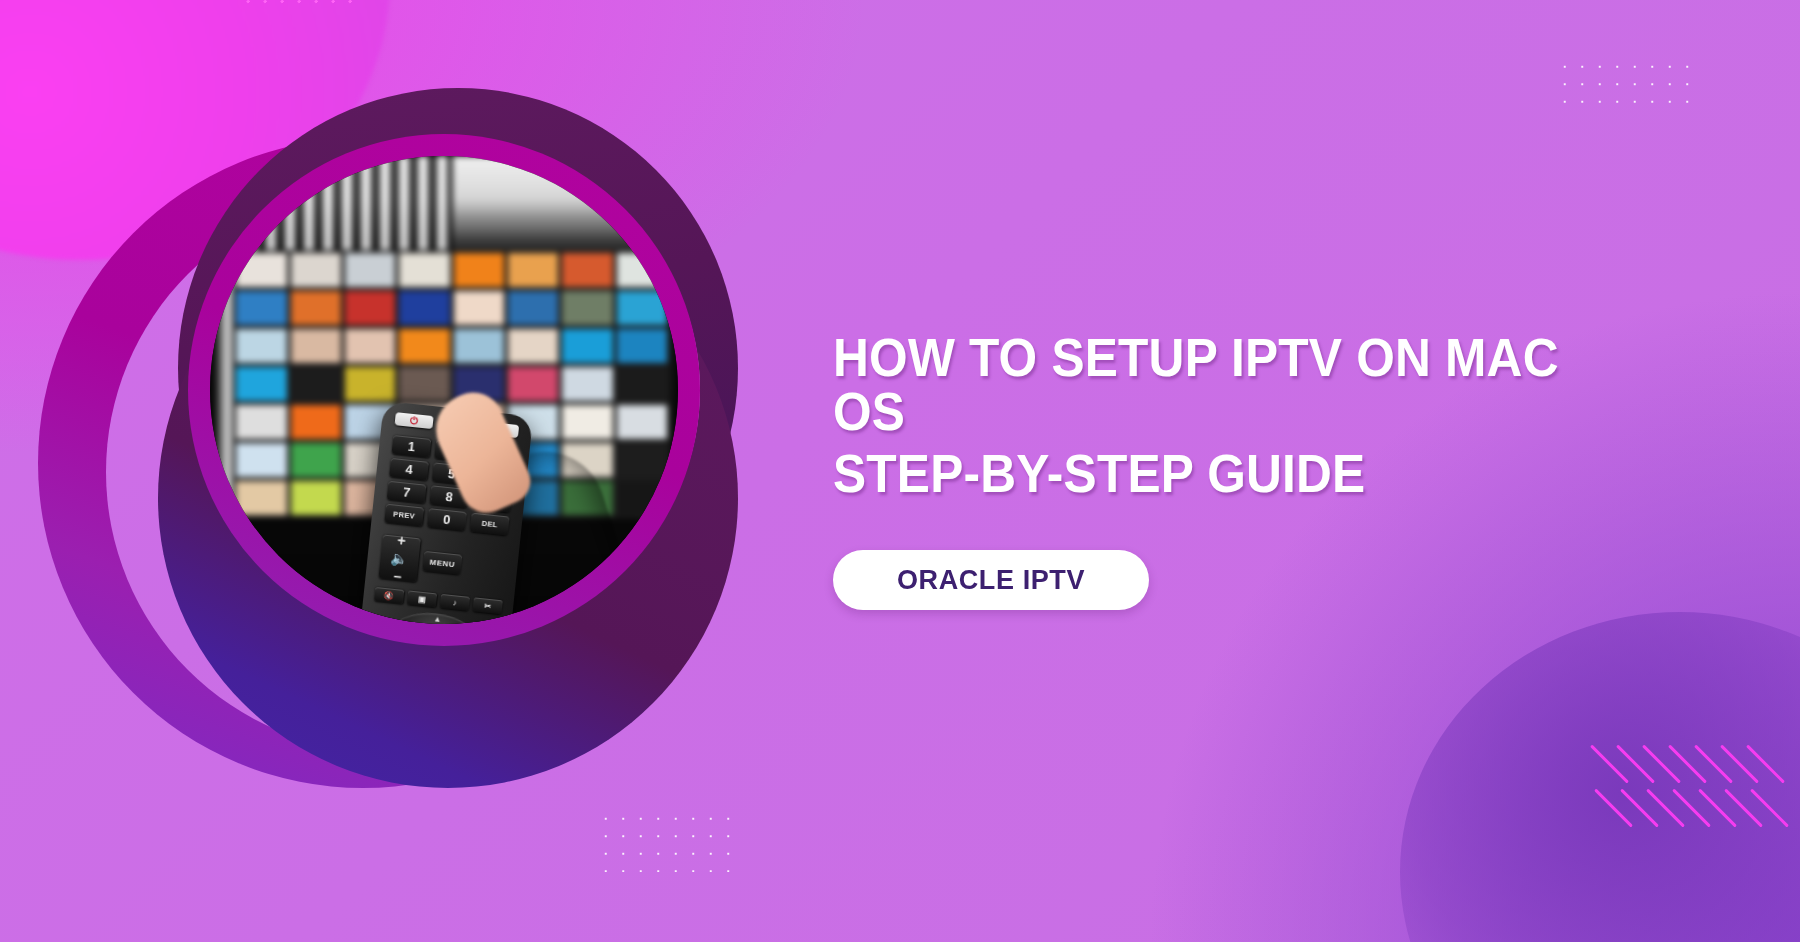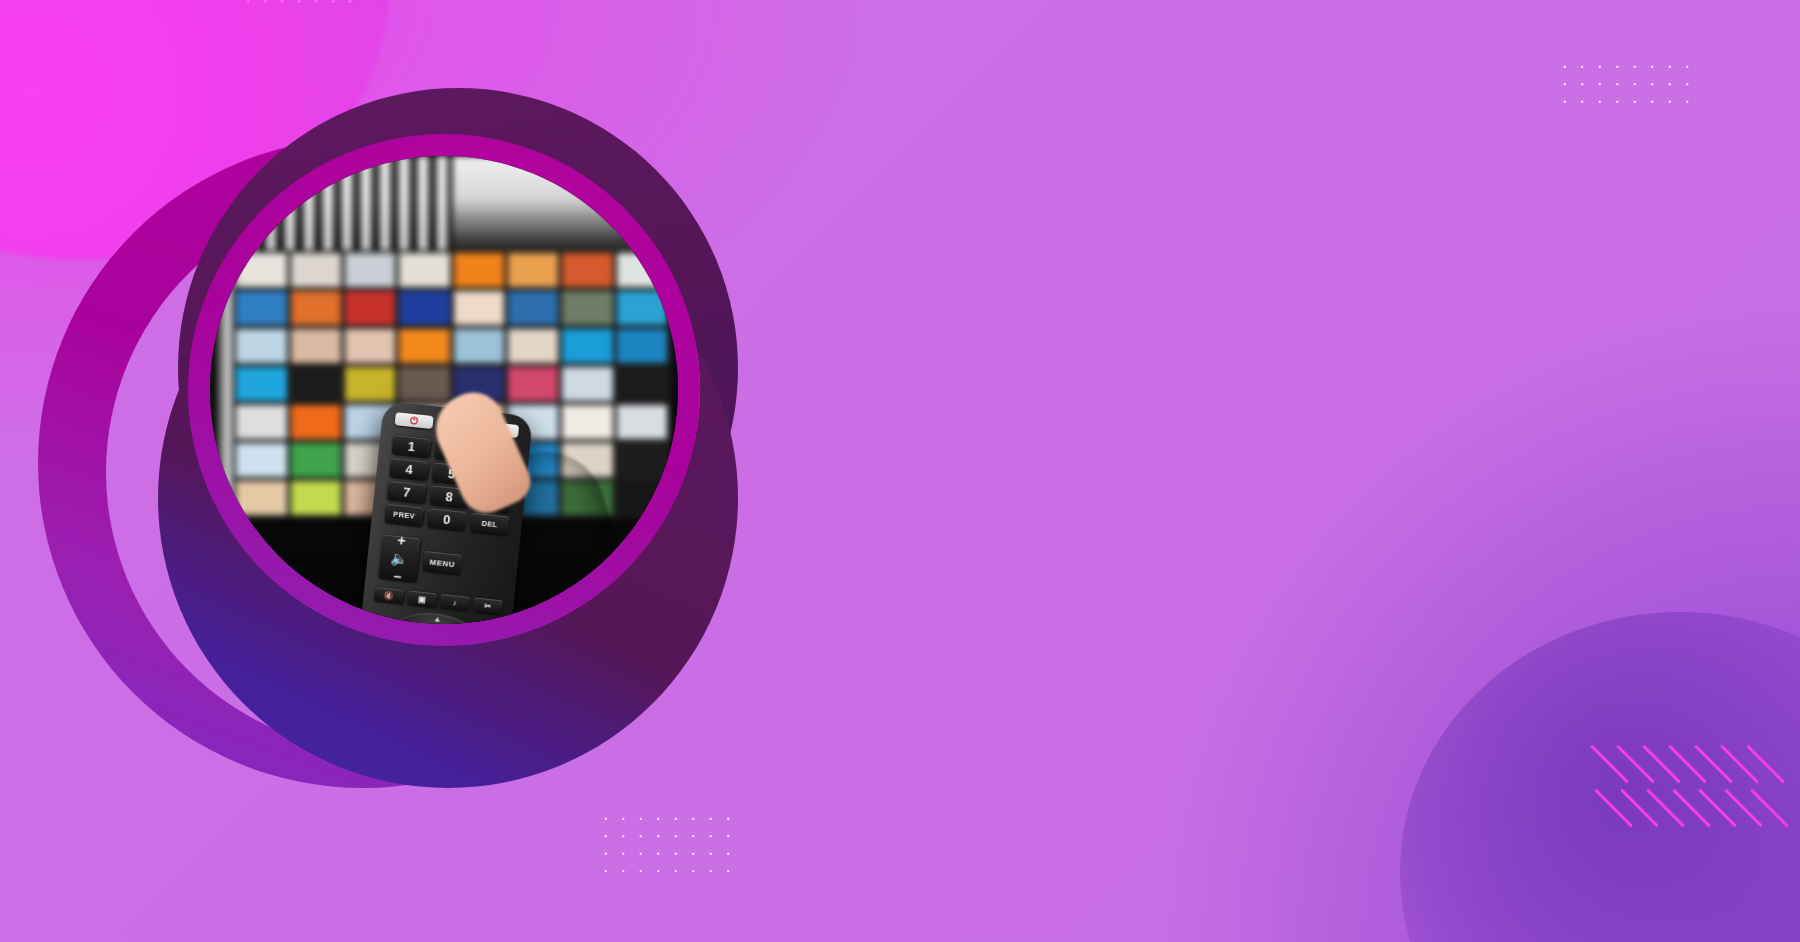--- a/index.html
+++ b/index.html
@@ -487,14 +487,21 @@
         <div class="dpad">
           <span class="arrow up">▲</span>
 
         </div>
       </div>
 
       <div class="finger"></div>
     </div>
   </div>
 
+  <div class="content">
+    <h1 class="headline">
+      <span class="l1">HOW TO SETUP IPTV ON MAC OS</span>
+      <span class="l2">STEP-BY-STEP GUIDE</span>
+    </h1>
+    <button class="cta">ORACLE IPTV</button>
+  </div>
 
 </div>
 
 </body></html>

